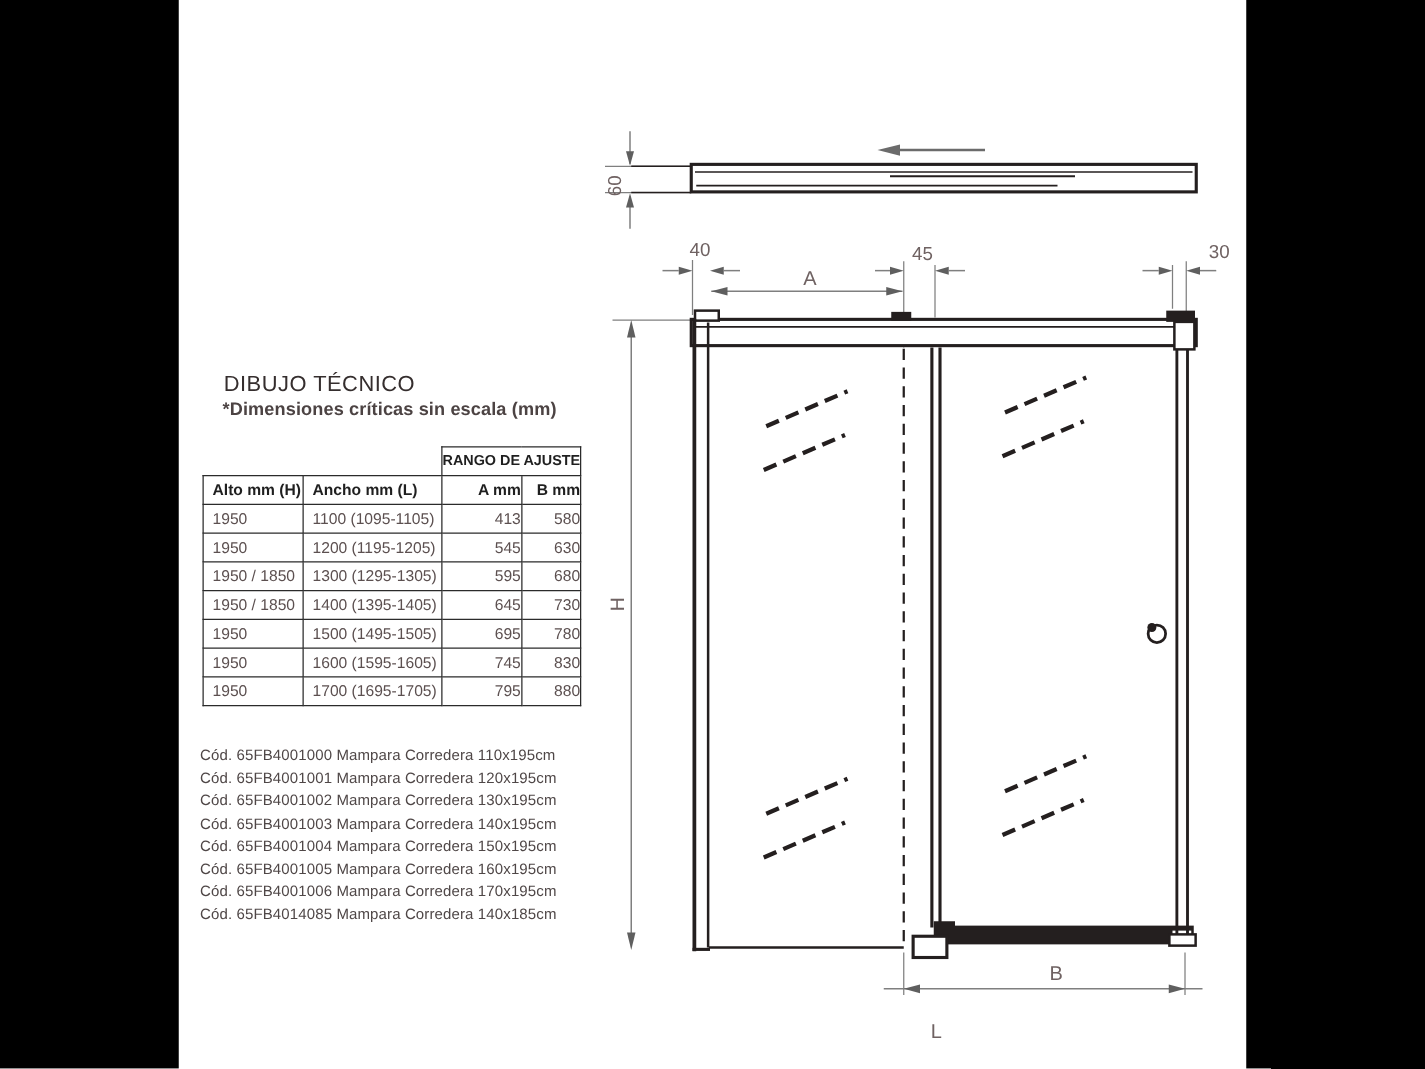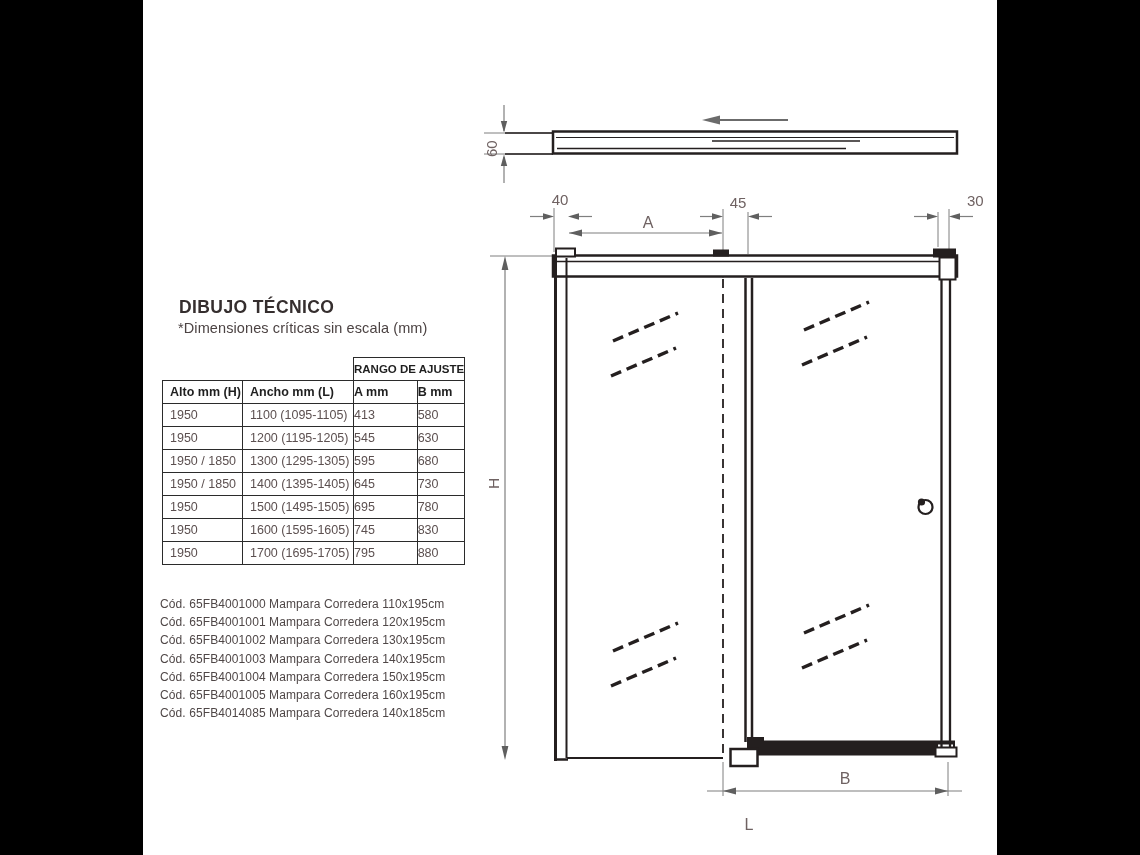--- a/index.html
+++ b/index.html
@@ -8,38 +8,38 @@
     position: relative; width: 1140px; height: 855px;
     background: #ffffff; overflow: hidden;
     font-family: "Liberation Sans", sans-serif;
   }
   .pillarbox { position: absolute; top: 0; height: 855px; background: #000000; }
   .pillarbox.left  { left: 0; width: 143px; }
   .pillarbox.right { left: 997px; width: 143px; }
 
   .doc-title {
     position: absolute; left: 179px; top: 297px;
-    font-size: 17.5px; font-weight: 700; color: #352e2e; letter-spacing: .4px;
+    font-size: 17.5px; font-weight: 400; color: #352e2e; letter-spacing: .4px;
   }
   .doc-subtitle {
     position: absolute; left: 178px; top: 320px;
-    font-size: 14.5px; font-weight: 400; color: #4c4343; letter-spacing: .1px;
+    font-size: 14.5px; font-weight: 700; color: #4c4343; letter-spacing: .1px;
   }
 
   table.spec {
     position: absolute; left: 162px; top: 357px;
     border-collapse: collapse; table-layout: fixed;
     font-size: 12.5px; color: #5c5050;
   }
   table.spec td, table.spec th { border: 1.5px solid #2b2b2b; height: 23px; overflow: hidden; white-space: nowrap; }
   table.spec .nob { border: none; }
   table.spec .rango { font-weight: bold; color: #1f1f1f; font-size: 11.5px; height: 21px; }
   table.spec th { font-weight: bold; color: #1f1f1f; font-size: 12.5px; }
   table.spec .l { text-align: left; padding-left: 7px; }
-  table.spec .c { text-align: left; }
+  table.spec .c { text-align: right; }
 
   .codes {
     position: absolute; left: 160px; top: 595px;
     font-size: 12px; line-height: 18.2px; color: #4f4747; letter-spacing: .1px;
   }
 
   svg.drawing { position: absolute; left: 0; top: 0; }
 </style>
 </head>
 <body>
@@ -115,20 +115,21 @@
   </tbody>
     </table>
 
   <div class="codes">
     <div>Cód. 65FB4001000 Mampara Corredera 110x195cm</div>
     <div>Cód. 65FB4001001 Mampara Corredera 120x195cm</div>
     <div>Cód. 65FB4001002 Mampara Corredera 130x195cm</div>
     <div>Cód. 65FB4001003 Mampara Corredera 140x195cm</div>
     <div>Cód. 65FB4001004 Mampara Corredera 150x195cm</div>
     <div>Cód. 65FB4001005 Mampara Corredera 160x195cm</div>
+    <div>Cód. 65FB4001006 Mampara Corredera 170x195cm</div>
     <div>Cód. 65FB4014085 Mampara Corredera 140x185cm</div>
   </div>
 
   <svg class="drawing" width="1140" height="855" viewBox="0 0 1140 855">
 
     <g stroke="#7f7f7f" fill="none">
       <line x1="484" y1="133" x2="553" y2="133" stroke-width="1"></line>
       <line x1="484" y1="154" x2="553" y2="154" stroke-width="1"></line>
       <line x1="504" y1="105" x2="504" y2="131" stroke-width="1.2"></line>
       <line x1="504" y1="157" x2="504" y2="183" stroke-width="1.2"></line>

